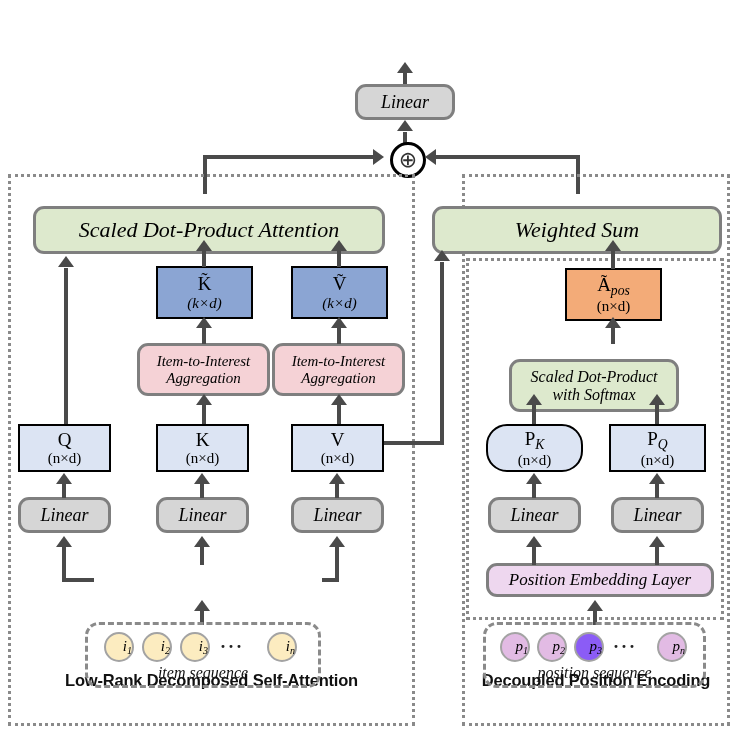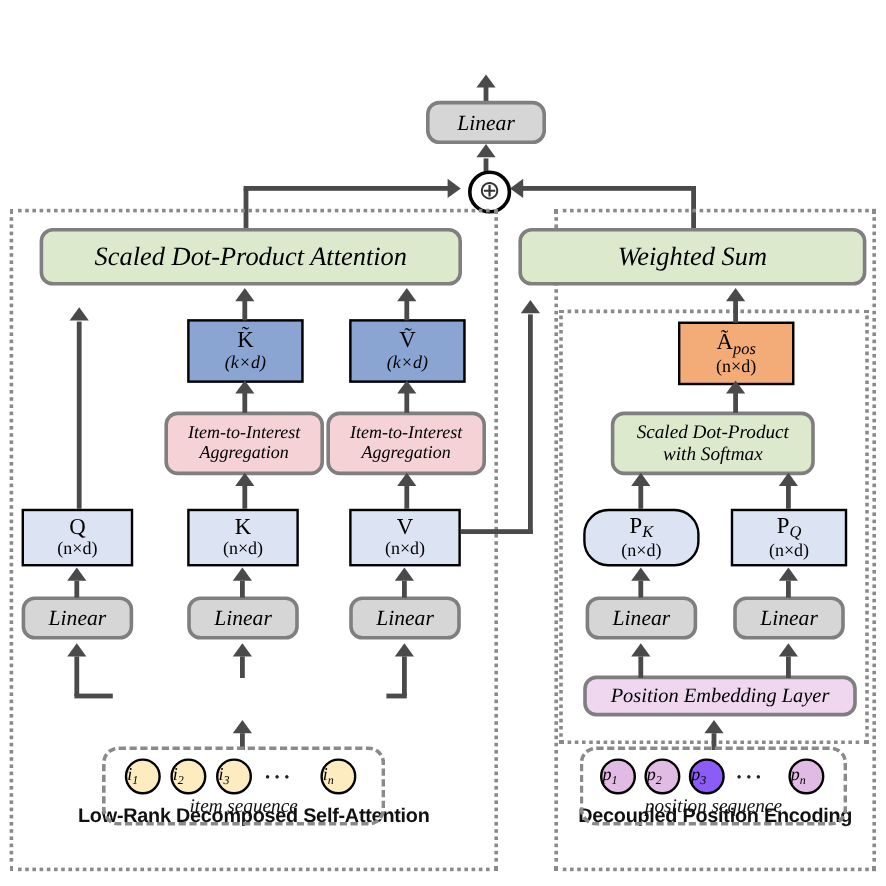--- a/index.html
+++ b/index.html
@@ -33,21 +33,21 @@
     border:3px solid #7f7f7f;
     border-radius:11px;
     font-style:italic;
     font-size:18px;
     flex-direction:column;
   }
 
   
   .fill-red   {background:#f4817c;}
   .fill-grey  {background:#d6d6d6;}
-  .fill-green {background:#dde9cd;}
+  .fill-green {background:#dde9cd;margin-top:16px;}
   .fill-blue-d{background:#8ba5d3;}
   .fill-pink  {background:#f5d2d6;}
   .fill-blue-l{background:#dce4f3;}
   .fill-orange{background:#f3ab78;}
   .fill-yellow{background:#fcecc0;}
   .fill-violet{background:#eed7ef;}
 
   
   .dashbox{
     position:absolute;
@@ -86,22 +86,22 @@
     color:#111;
     text-align:center;
   }
 
   
   .token{
     position:absolute;
     box-sizing:border-box;
     width:30px;height:30px;
     border-radius:50%;
-    border:2px solid #000000;
-    display:flex;align-items:center;justify-content:flex-start;
+    border:2px solid #a3a3a3;
+    display:flex;align-items:center;justify-content:flex-end;
     font-style:italic;font-size:15px;
   }
   .token .sub{font-size:10px;vertical-align:-3px;}
   .dots{
     position:absolute;
     font-size:18px;letter-spacing:2px;color:#222;
     font-weight:bold;
   }
 
   

